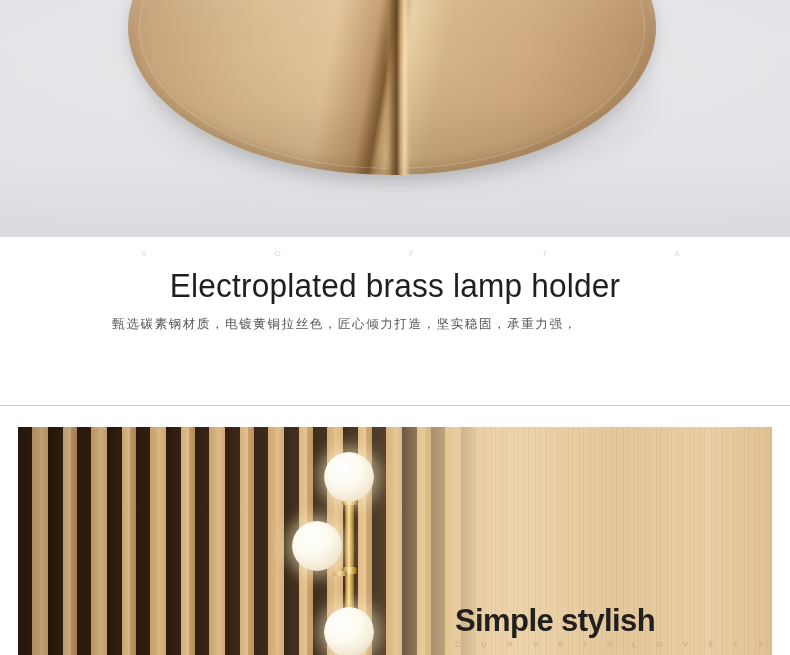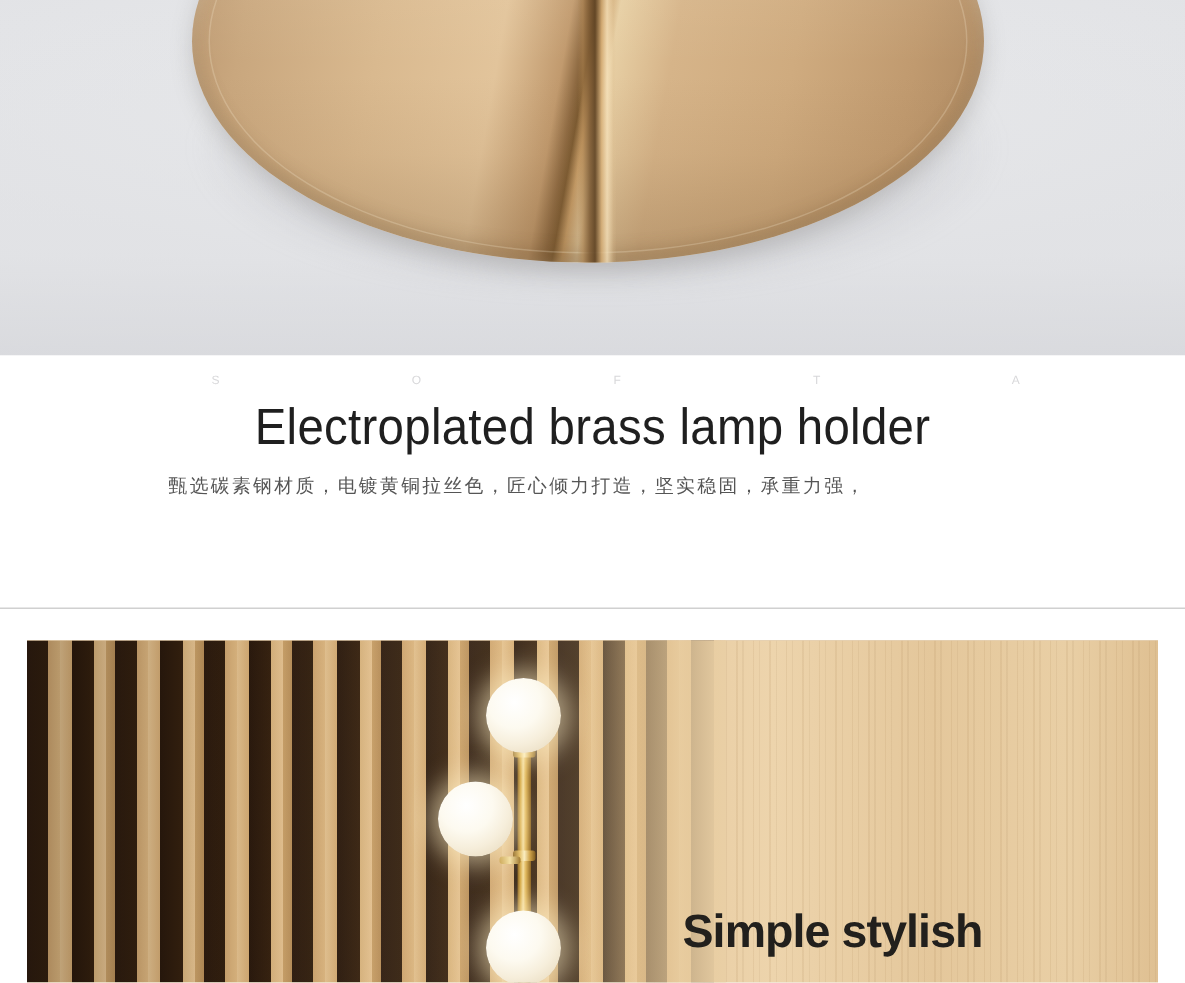--- a/index.html
+++ b/index.html
@@ -256,14 +256,15 @@
     <div class="pole"></div>
     <div class="collar c1"></div>
     <div class="collar c2"></div>
     <div class="arm"></div>
     <div class="globe g1"></div>
     <div class="globe g2"></div>
     <div class="globe g3"></div>
   </div>
 
   <div class="room-title">Simple stylish</div>
+  <div class="room-ghost">C U R V E I S L O V E L Y</div>
 
 </div>
 
 </body></html>

